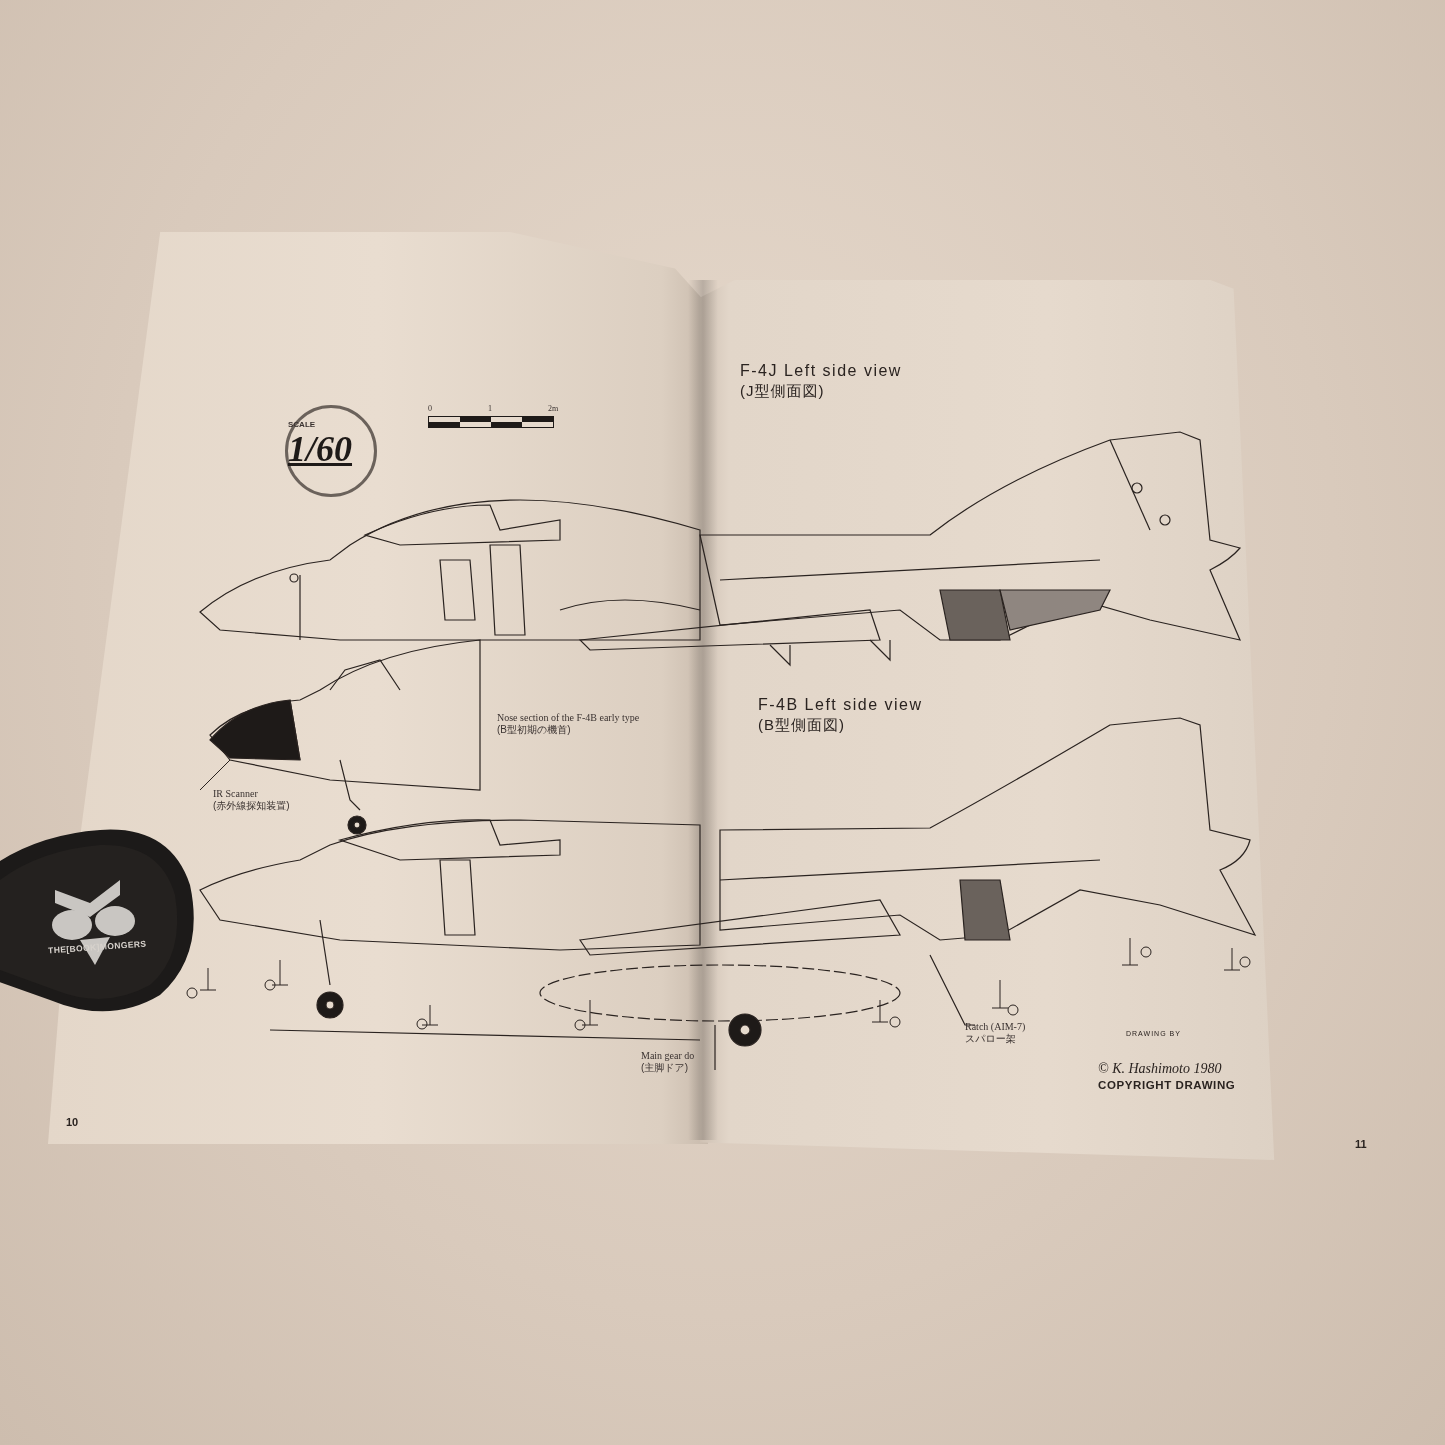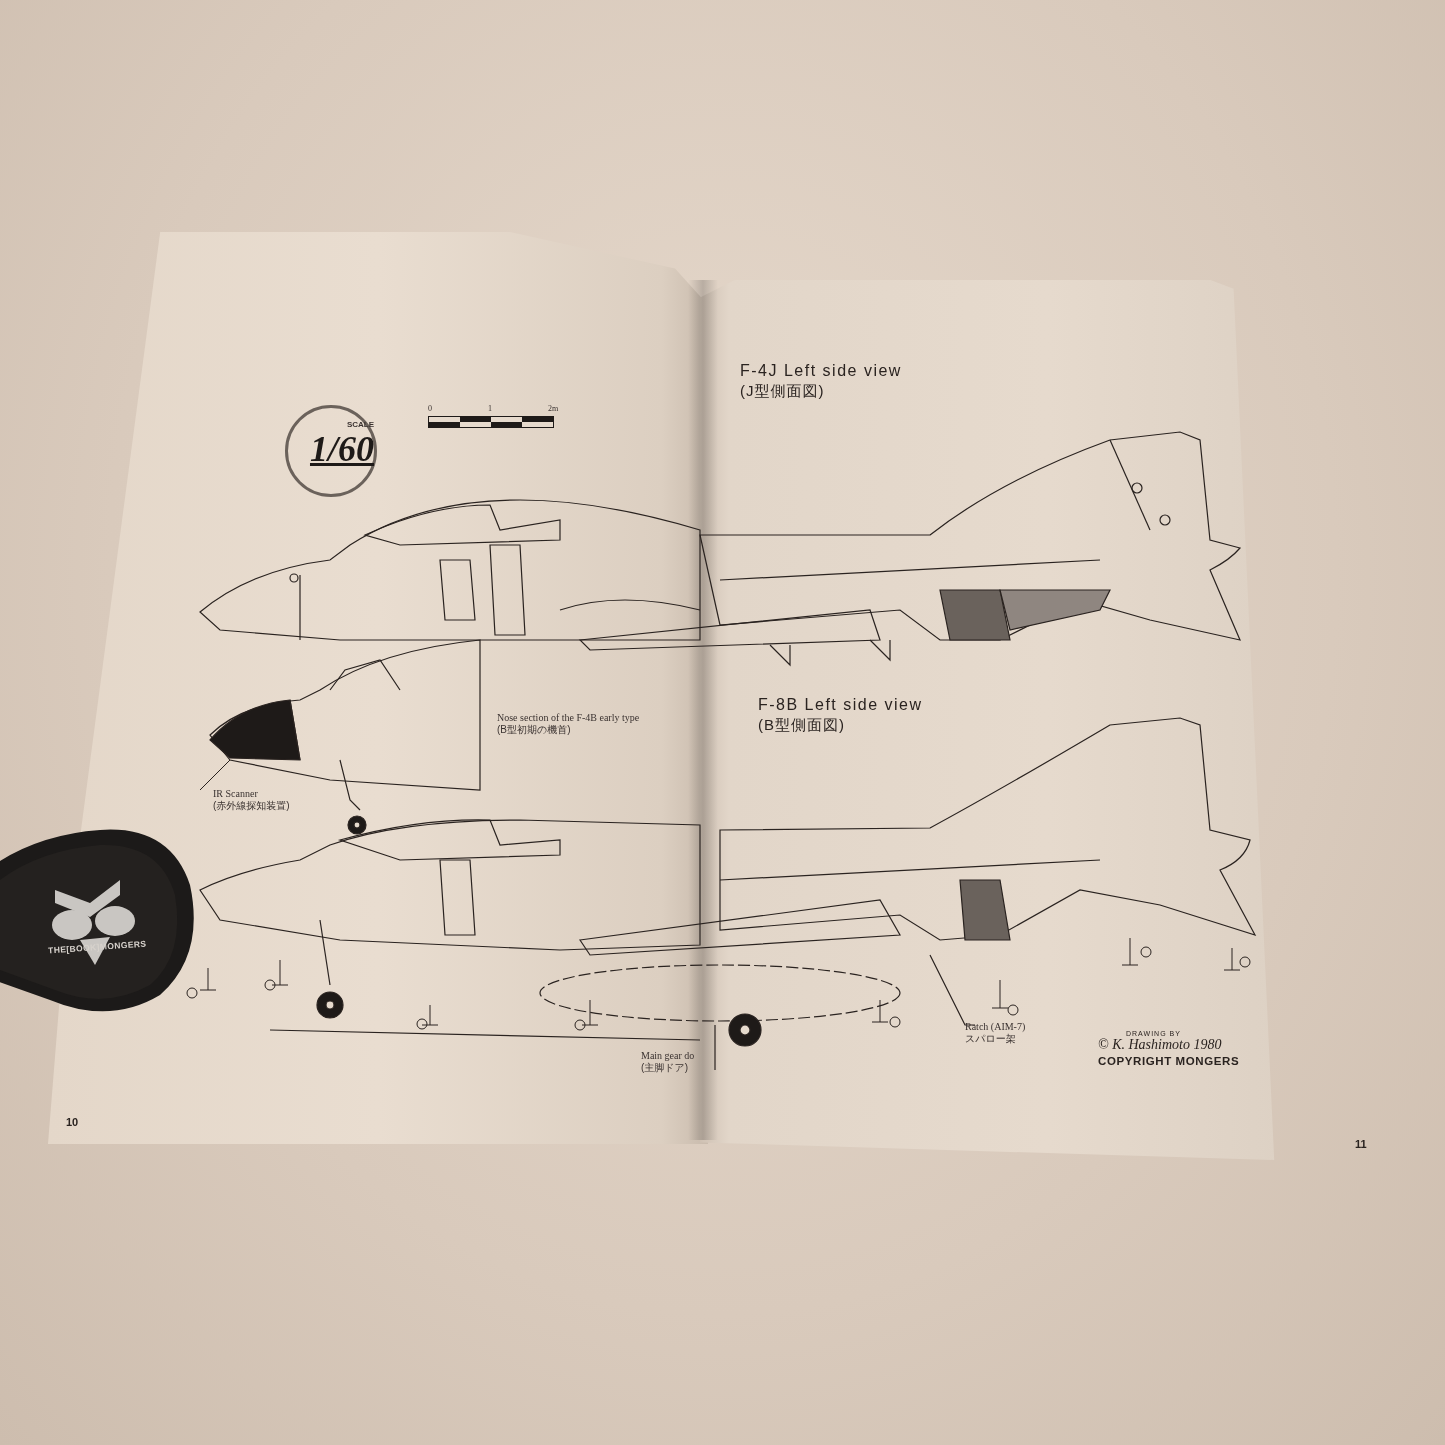--- a/index.html
+++ b/index.html
@@ -25,33 +25,33 @@
     background: linear-gradient(90deg, rgba(0,0,0,0) 0%, rgba(0,0,0,.18) 50%, rgba(0,0,0,0) 100%);
   }
   .title {
     position:absolute; color:#2a2320; font-size:16px; letter-spacing:1.5px;
   }
   .title .jp { display:block; font-size:15px; letter-spacing:1px; margin-top:2px; }
   .caption { position:absolute; font-family:"Liberation Serif", serif; font-size:10px; color:#3a3230; }
   .caption .jp { display:block; font-family:"Liberation Sans", sans-serif; font-size:10px; }
   .scale-badge {
     position:absolute; left:285px; top:405px; width:92px; height:92px; border-radius:50%;
-    border:3px solid #6b625b; box-sizing:border-box; text-align:right;
+    border:3px solid #6b625b; box-sizing:border-box; text-align:left;
   }
   .scale-badge .lbl { font-size:8px; font-weight:bold; color:#3a3230; margin-top:12px; display:block; }
   .scale-badge .frac { font-family:"Liberation Serif", serif; font-weight:bold; font-style:italic; font-size:36px; color:#1e1a18; line-height:40px; display:block;text-decoration:underline; }
   .scalebar { position:absolute; left:428px; top:404px; width:125px; }
   .scalebar .ticks { position:relative; height:12px; font-family:"Liberation Serif", serif; font-size:8px; color:#3a3230; }
   .scalebar .ticks span { position:absolute; top:0; }
   .scalebar .bar { display:flex; flex-wrap:wrap; width:124px; height:10px; border:1px solid #1e1a18; }
   .scalebar .bar div { width:25%; height:50%; box-sizing:border-box; }
   .pagenum { position:absolute; font-family:"Liberation Sans", sans-serif; font-size:11px; color:#2a2320; font-weight:bold; }
   .copyright { position:absolute; left:1098px; top:1030px; color:#2a2320; }
   .copyright .by { font-size:7px; letter-spacing:1px; margin-left:28px; display:block; }
-  .copyright .sig { font-family:"Liberation Serif", serif; font-style:italic; font-size:14px; display:block; }
+  .copyright .sig { font-family:"Liberation Serif", serif; font-style:italic; font-size:14px; display:block;margin-top:24px; }
   .copyright .cd { font-size:11.5px; font-weight:bold; letter-spacing:.6px; display:block; margin-top:2px; }
   .bookmark {
     position:absolute; left:-20px; top:825px; width:225px; height:200px;
   }
   .bm-logo-text {
     position:absolute; left:48px; top:942px; font-size:8.5px; font-weight:bold; color:#d7d2cc;
     letter-spacing:.4px; transform: rotate(-4deg);
   }
   svg.drawing { position:absolute; left:0; top:0; }
 </style>
@@ -156,21 +156,21 @@
         <div style="background:#1e1a18"></div>
         <div style="background:#e6dacd"></div>
     </div>
   </div>
 
   <div class="title" style="left:740px; top:362px;">
     <span>F-4J Left side view</span>
     <span class="jp">(J型側面図)</span>
   </div>
   <div class="title" style="left:758px; top:696px;">
-    <span>F-8B Left side view</span>
+    <span>F-4B Left side view</span>
     <span class="jp">(B型側面図)</span>
   </div>
 
   <div class="caption" style="left:497px; top:712px;">
     <span>Nose section of the F-4B early type</span>
     <span class="jp">(B型初期の機首)</span>
   </div>
   <div class="caption" style="left:200px; top:788px;margin-left:13px;">
     <span>IR Scanner</span>
     <span class="jp">(赤外線探知装置)</span>
@@ -180,21 +180,21 @@
     <span class="jp">(主脚ドア)</span>
   </div>
   <div class="caption" style="left:965px; top:1021px;">
     <span>Ratch (AIM-7)</span>
     <span class="jp">スパロー架</span>
   </div>
 
   <div class="copyright">
     <span class="by">DRAWING BY</span>
     <span class="sig">© K. Hashimoto 1980</span>
-    <span class="cd">COPYRIGHT MONGERS</span>
+    <span class="cd">COPYRIGHT DRAWING</span>
   </div>
 
   <span class="pagenum" style="left:66px; top:1116px;">10</span>
   <span class="pagenum" style="left:1355px; top:1138px;">11</span>
 
   <svg class="bookmark" viewBox="0 0 225 200" width="225" height="200">
     <path d="M0 50 Q50 10 120 5 Q190 0 210 60 Q225 130 180 170 Q130 200 70 175 L0 150 Z" fill="#1c1a19"></path>
     <path d="M20 55 Q60 25 120 20 Q180 18 195 70 Q205 130 170 160 Q125 185 75 165 L20 145 Z" fill="#24211f"></path>
     <g fill="#c9c6c2">
       <path d="M75 65 L110 78 L140 55 L140 70 L110 92 L75 78 Z"></path>

